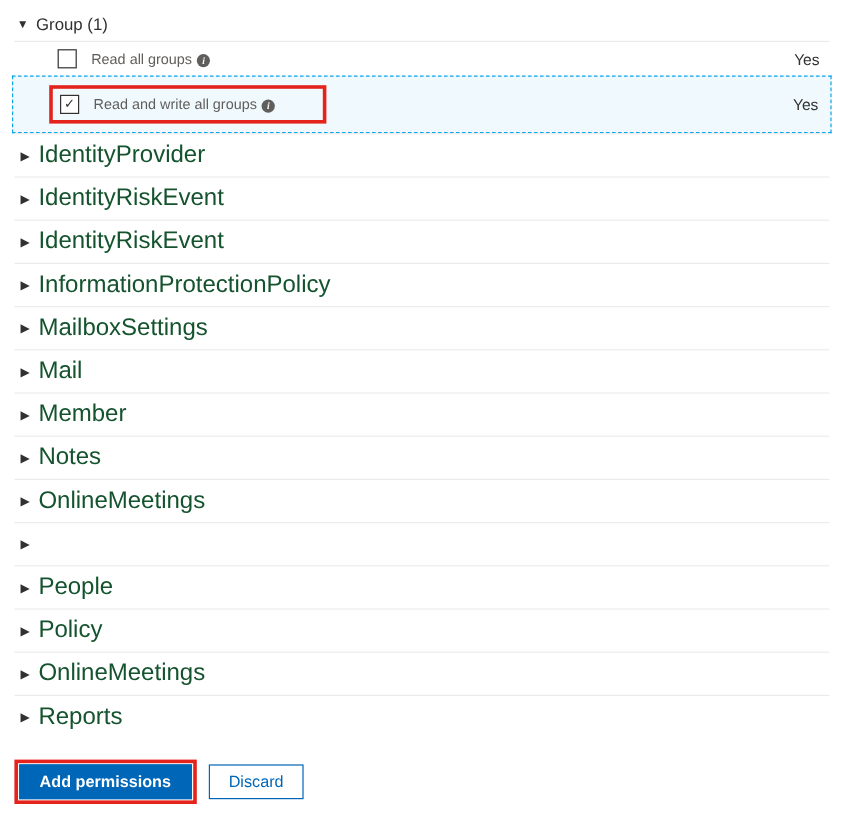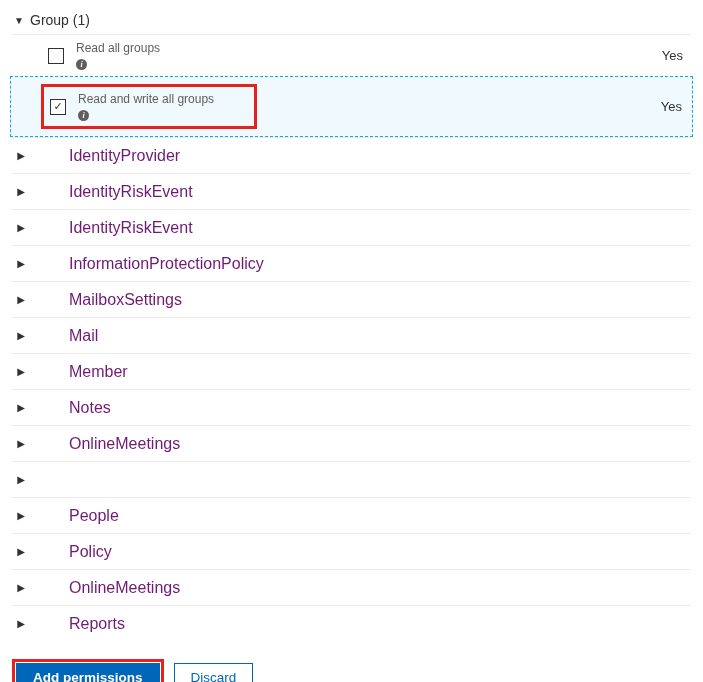--- a/index.html
+++ b/index.html
@@ -20,40 +20,40 @@
   }
   .caret {
     width: 14px;
     display: inline-flex;
     justify-content: center;
     font-size: 10px;
     color: #323130;
     margin-right: 4px;
   }
   .group-title { font-weight: 400; font-size: 14px; }
-  .cat-name { font-size: 16px; color: #701a75; margin-left: 37px; }
+  .cat-name { font-size: 20px; color: #14532d; }
   .perm-row {
     display: flex;
     align-items: center;
     padding: 6px 4px 6px 2px;
   }
   .perm-indent { width: 34px; }
   .checkbox {
     width: 16px; height: 16px;
     border: 1px solid #323130;
     display: inline-flex;
     align-items: center;
     justify-content: center;
     font-size: 11px;
     line-height: 1;
     background: #fff;
   }
   .perm-text { margin-left: 12px; flex: 1; }
   .perm-name { font-size: 13.5px; color: #323130; }
-  .perm-desc { font-size: 12px; color: #605e5c; display: flex; align-items: flex-start; gap: 4px; flex-direction: column; }
+  .perm-desc { font-size: 12px; color: #605e5c; display: flex; align-items: flex-end; gap: 4px; }
   .info-icon {
     display: inline-flex;
     width: 11px; height: 11px;
     border-radius: 50%;
     background: #605e5c;
     color: #fff;
     font-size: 8px;
     font-weight: bold;
     align-items: center;
     justify-content: center;

